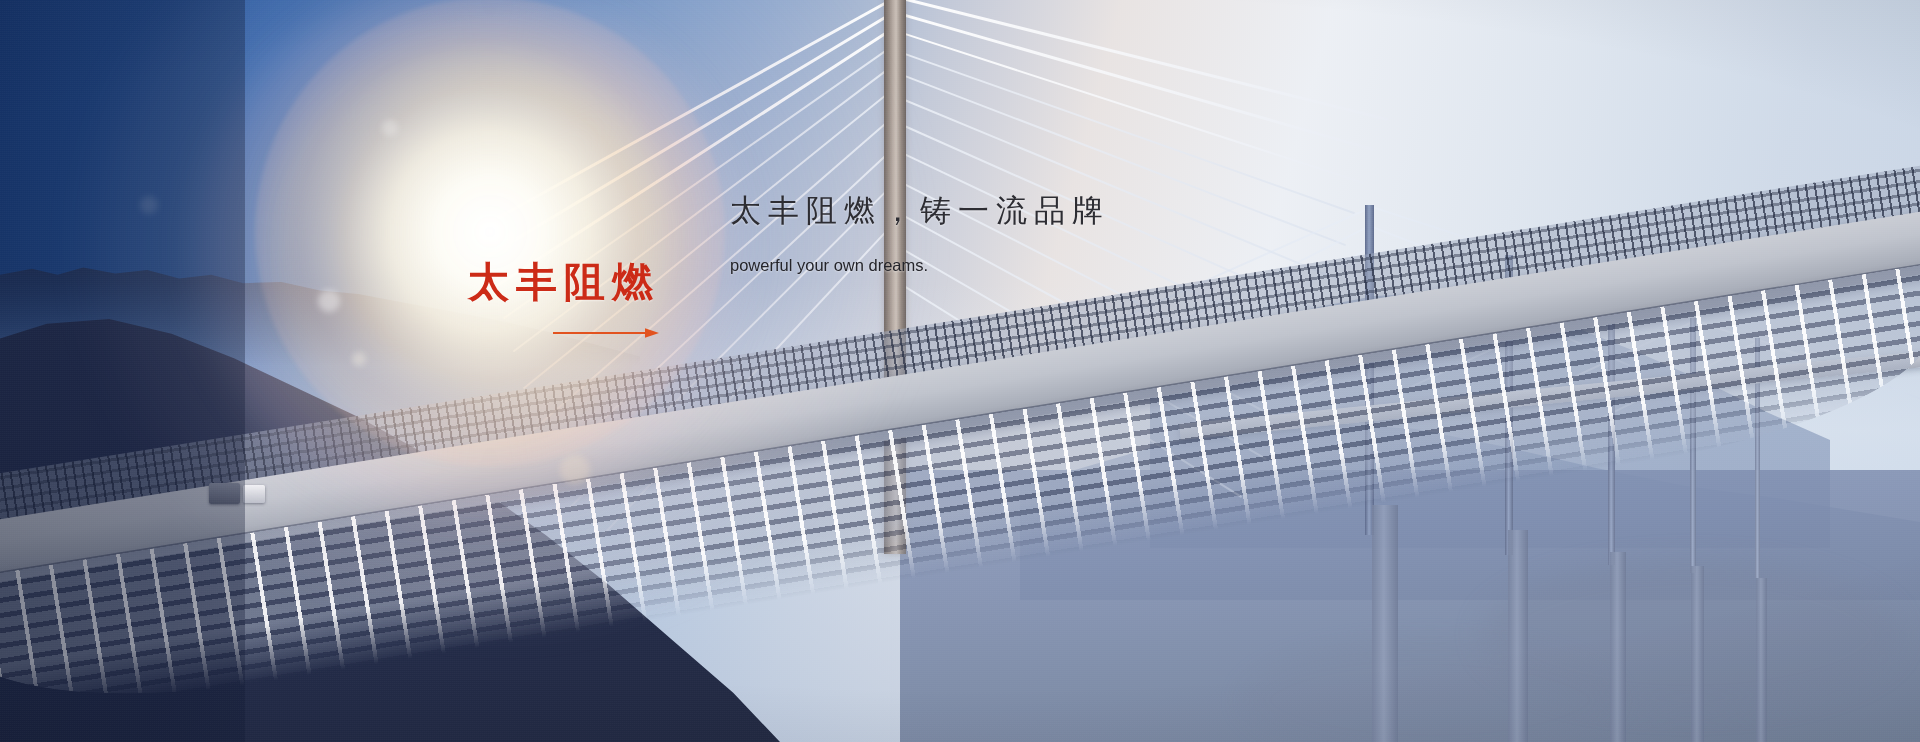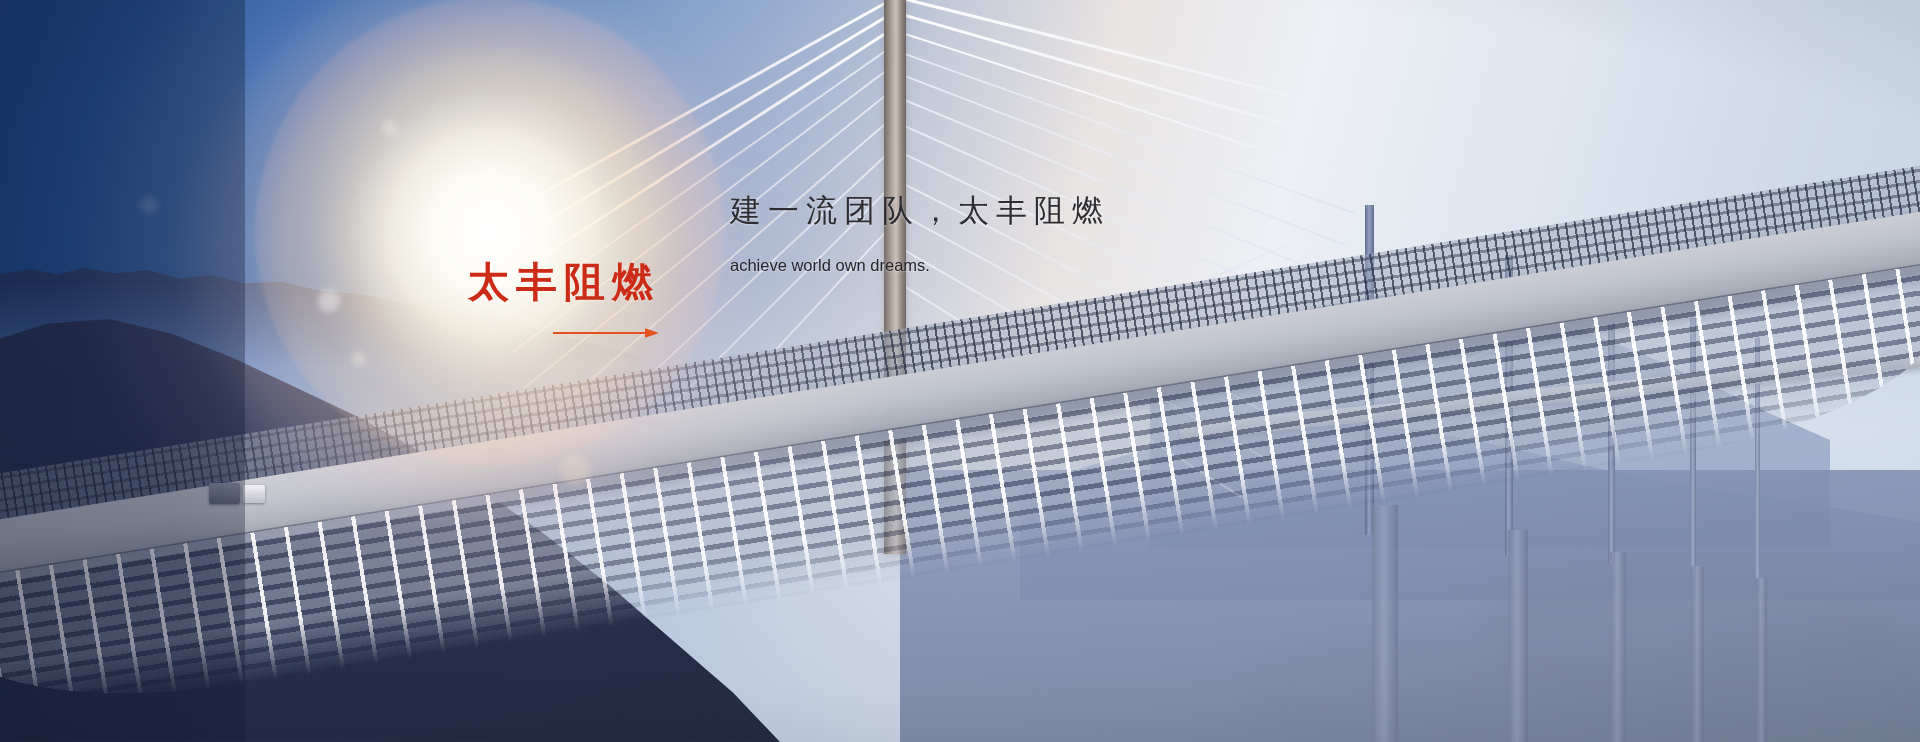--- a/index.html
+++ b/index.html
@@ -364,19 +364,19 @@
     <div class="logo-text">太丰阻燃</div>
     <div class="logo-arrow">
       <svg width="107" height="12" viewBox="0 0 107 12" aria-hidden="true">
         <line x1="0" y1="6" x2="97" y2="6" stroke="#e2531f" stroke-width="2.1"></line>
         <path d="M92 1.2 L106 6 L92 10.8 Z" fill="#e2531f"></path>
       </svg>
     </div>
   </div>
 
   <div class="copy">
-    <div class="headline-1">建一流团队，太丰阻燃</div>
+    <div class="headline-1">太丰阻燃，铸一流品牌</div>
     <div class="subcopy">
-      <span>achieve world own dreams.</span>
+      <span>powerful your own dreams.</span>
     </div>
   </div>
 
 </div>
 
 </body></html>

